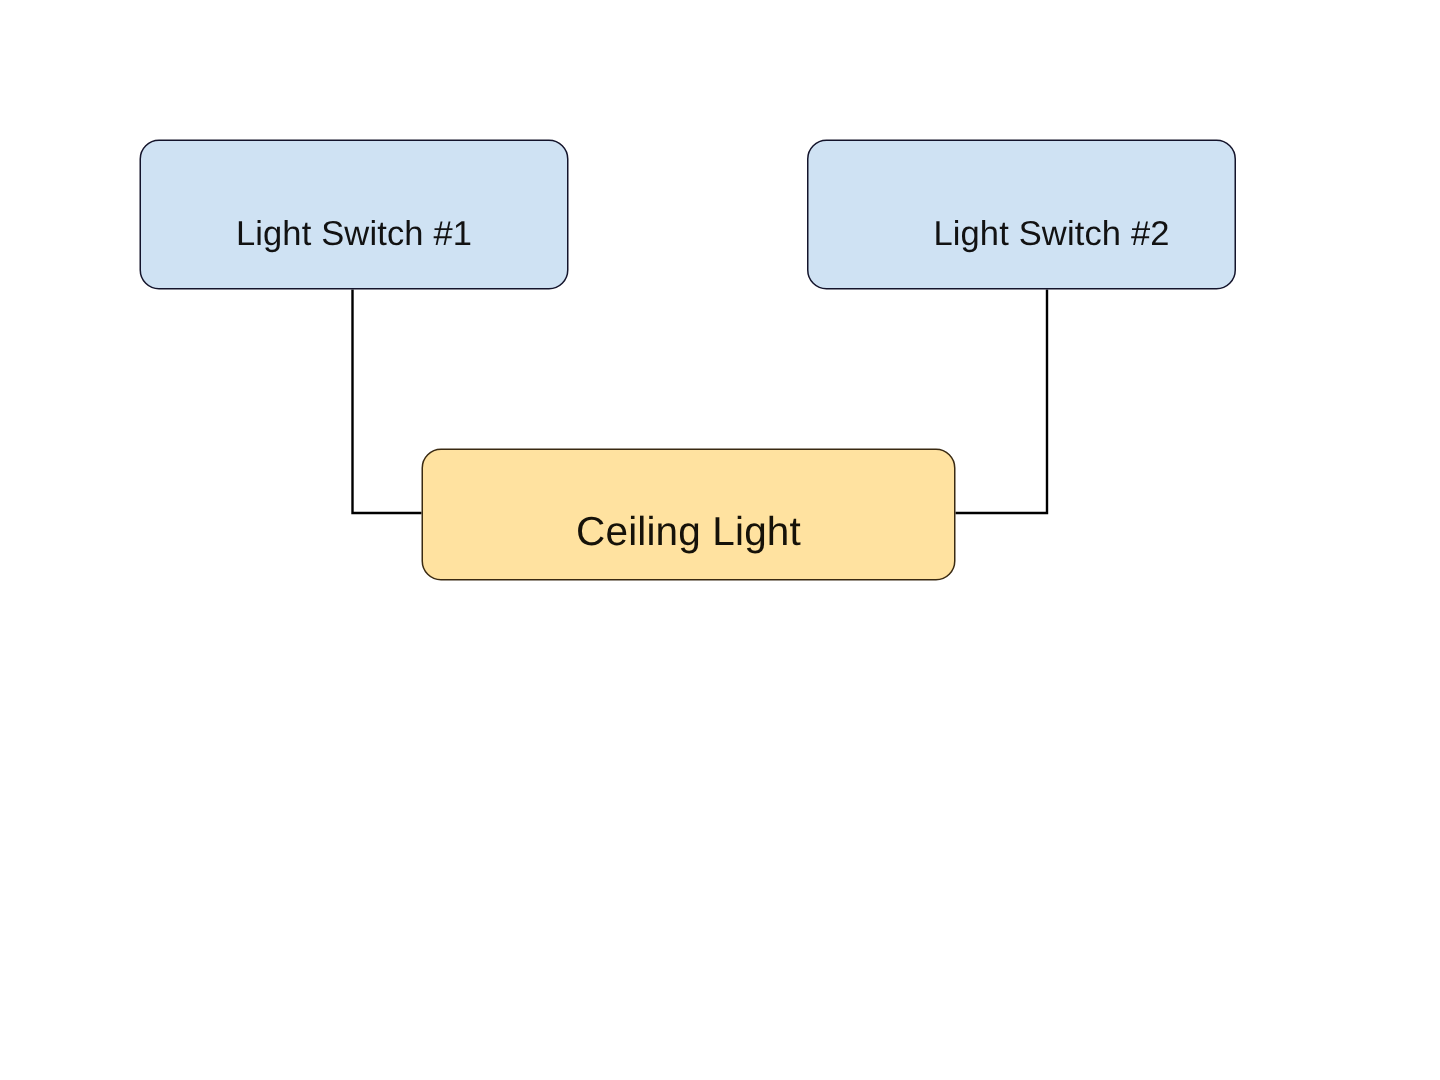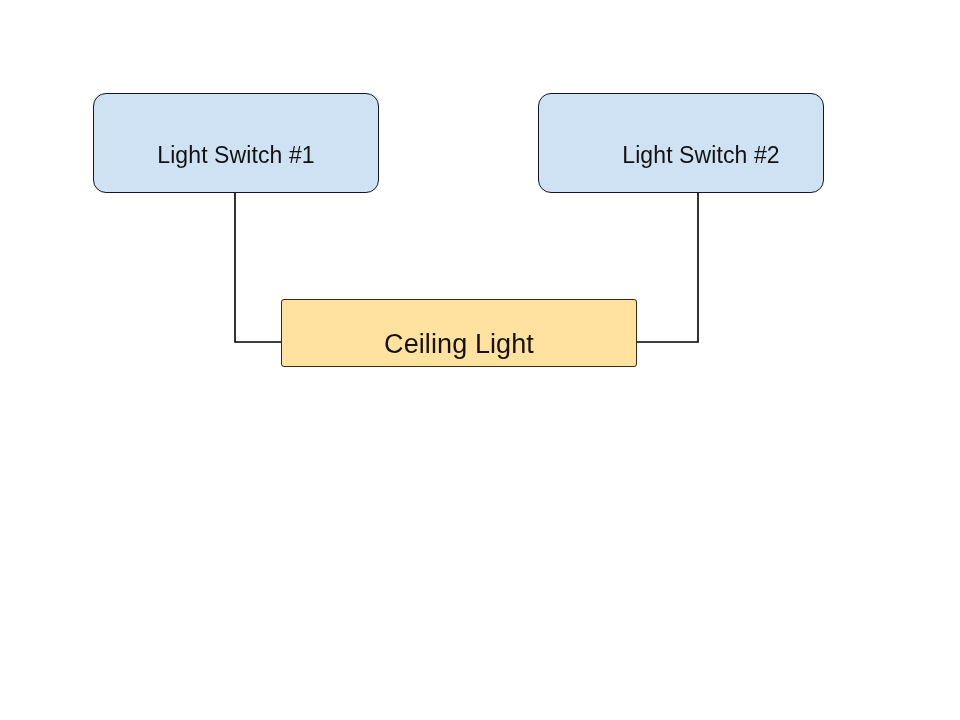--- a/index.html
+++ b/index.html
@@ -54,24 +54,24 @@
     font-size: 23px;
     color: #121212;
     letter-spacing: 0.1px;
   }
   #node-switch-1 { left: 93px; top: 93px; }
   #node-switch-2 { left: 538px; top: 93px; padding-left: 40px; }
 
   
   .node-light {
     width: 356px;
-    height: 68px;
+    height: 88px;
     background: #ffe2a0;
     border: 1.7px solid #3a2a12;
-    border-radius: 3px;
+    border-radius: 13px;
   }
   .node-light .node-label {
     font-size: 27px;
     color: #161209;
     letter-spacing: 0.1px;
   }
   #node-ceiling-light { left: 281px; top: 299px; }
 </style>
 </head>
 <body>

